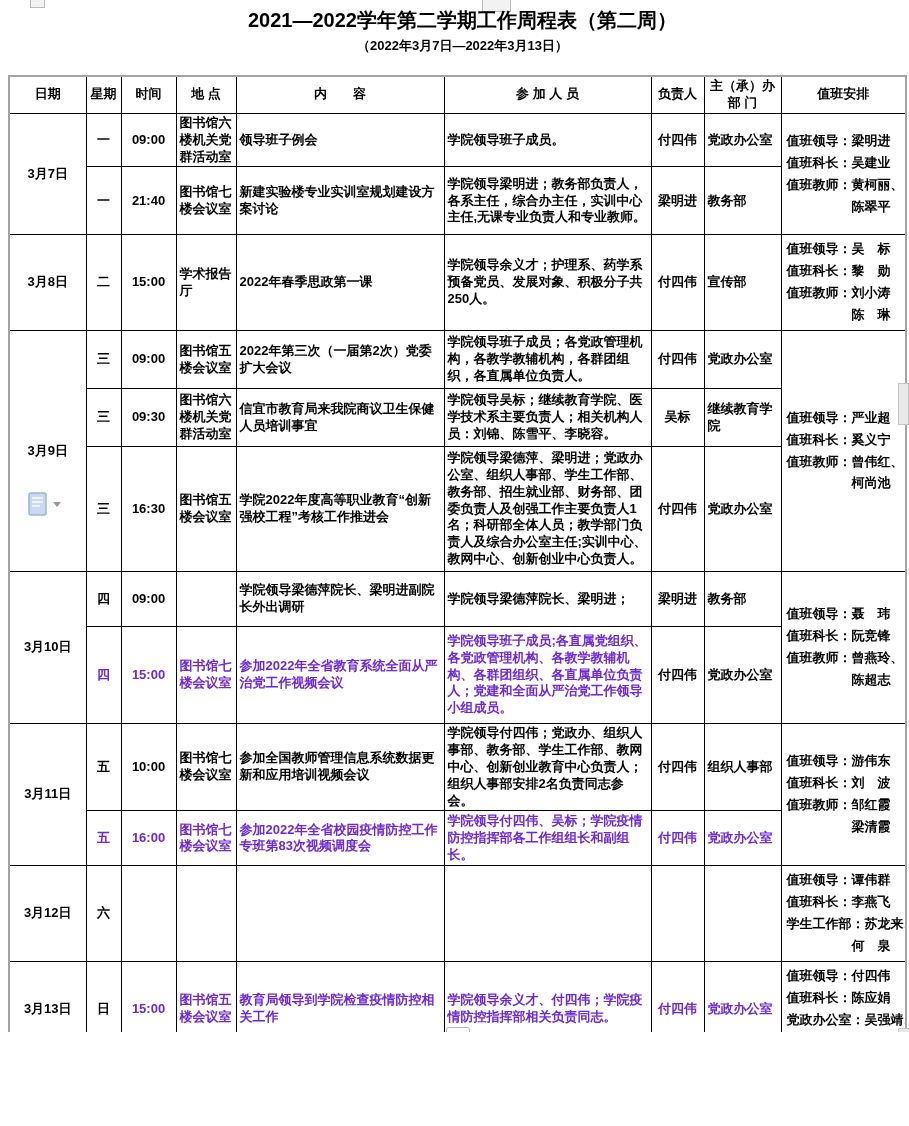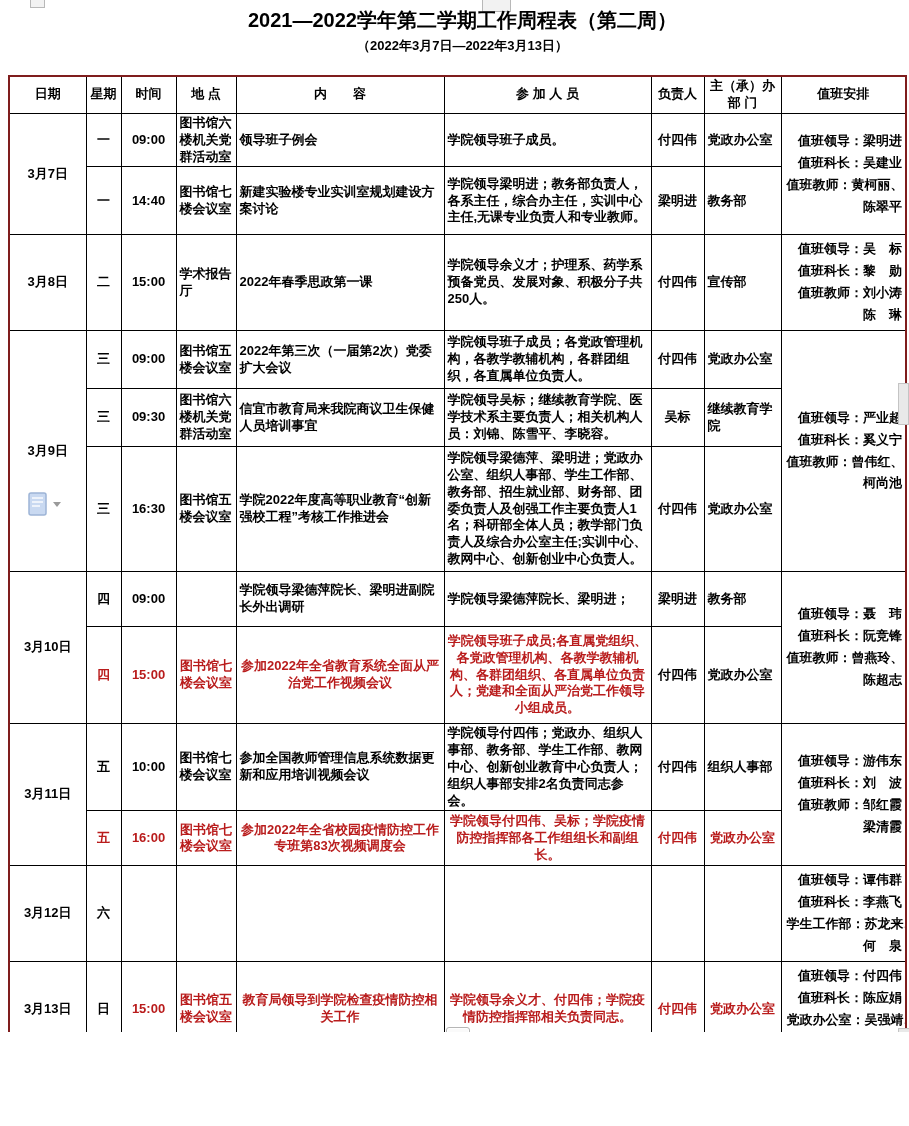--- a/index.html
+++ b/index.html
@@ -3,28 +3,28 @@
 <meta charset="utf-8">
 <style>
   html,body{margin:0;padding:0;background:#fff;}
   .page{position:relative;width:909px;height:1032px;background:#ffffff;overflow:hidden;
         font-family:"Liberation Sans","DejaVu Sans",sans-serif;color:#000;padding-left:16px;}
   .title{position:absolute;top:7px;left:0;width:100%;text-align:center;
          font-size:20px;font-weight:bold;}
   .subtitle{position:absolute;top:37px;left:0;width:100%;text-align:center;
             font-size:13px;font-weight:bold;}
   table.sched{position:absolute;left:8px;top:75px;width:897px;border-collapse:collapse;
-              table-layout:fixed;border:2px solid #7f1d1d;}
+              table-layout:fixed;border:2px solid #a3a3a3;}
   .sched th,.sched td{border:1.5px solid #000;font-size:13px;font-weight:bold;
               line-height:1.3;padding:1px 3px;vertical-align:middle;color:#000;
               word-break:break-all;overflow:hidden;}
   .sched th{text-align:center;white-space:pre-line;font-size:13px;}
   .sched td.c{text-align:center;}
-  .sched td.blue{color:#b91c1c;text-align:center;}
-  .sched td.duty{padding-left:5px;text-align:right;}
+  .sched td.blue{color:#6d28d9;}
+  .sched td.duty{padding-left:5px;}
   .duty-line{margin:5px 0;white-space:nowrap;}
   .duty-line.indent{padding-left:5em;}
   .note{position:absolute;left:77px;top:1042px;font-size:13.5px;font-weight:bold;}
   .credit{position:absolute;left:746px;top:1072px;font-size:14.5px;font-weight:bold;}
   .plus-btn{position:absolute;left:446px;top:1027px;width:22px;height:18px;
             border:1px solid #b6b6b6;border-radius:3px;background:#fafafa;
             color:#7a7a7a;font-size:13px;line-height:17px;text-align:center;
             box-shadow:0 0 0 1px #fff inset;}
   .paste-icon{position:absolute;left:27px;top:491px;width:38px;height:28px;}
   .frag{position:absolute;background:#f2f2f2;border:1px solid #b8b8b8;}
@@ -84,21 +84,21 @@
           <td class="">党政办公室</td>
           <td rowspan="2" class="duty">
             <div class="duty-line">值班领导：梁明进</div>
             <div class="duty-line">值班科长：吴建业</div>
             <div class="duty-line">值班教师：黄柯丽、</div>
             <div class="duty-line indent">陈翠平</div>
           </td>
         </tr>
         <tr style="height: 68px;">
           <td class="c">一</td>
-          <td class="c">14:40</td>
+          <td class="c">21:40</td>
           <td class="">图书馆七楼会议室</td>
           <td class="">新建实验楼专业实训室规划建设方案讨论</td>
           <td class="">学院领导梁明进；教务部负责人，各系主任，综合办主任，实训中心主任,无课专业负责人和专业教师。</td>
           <td class="c">梁明进</td>
           <td class="">教务部</td>
         </tr>
         <tr style="height: 84px;">
           <td rowspan="1" class="c">3月8日</td>
           <td class="c">二</td>
           <td class="c">15:00</td>

